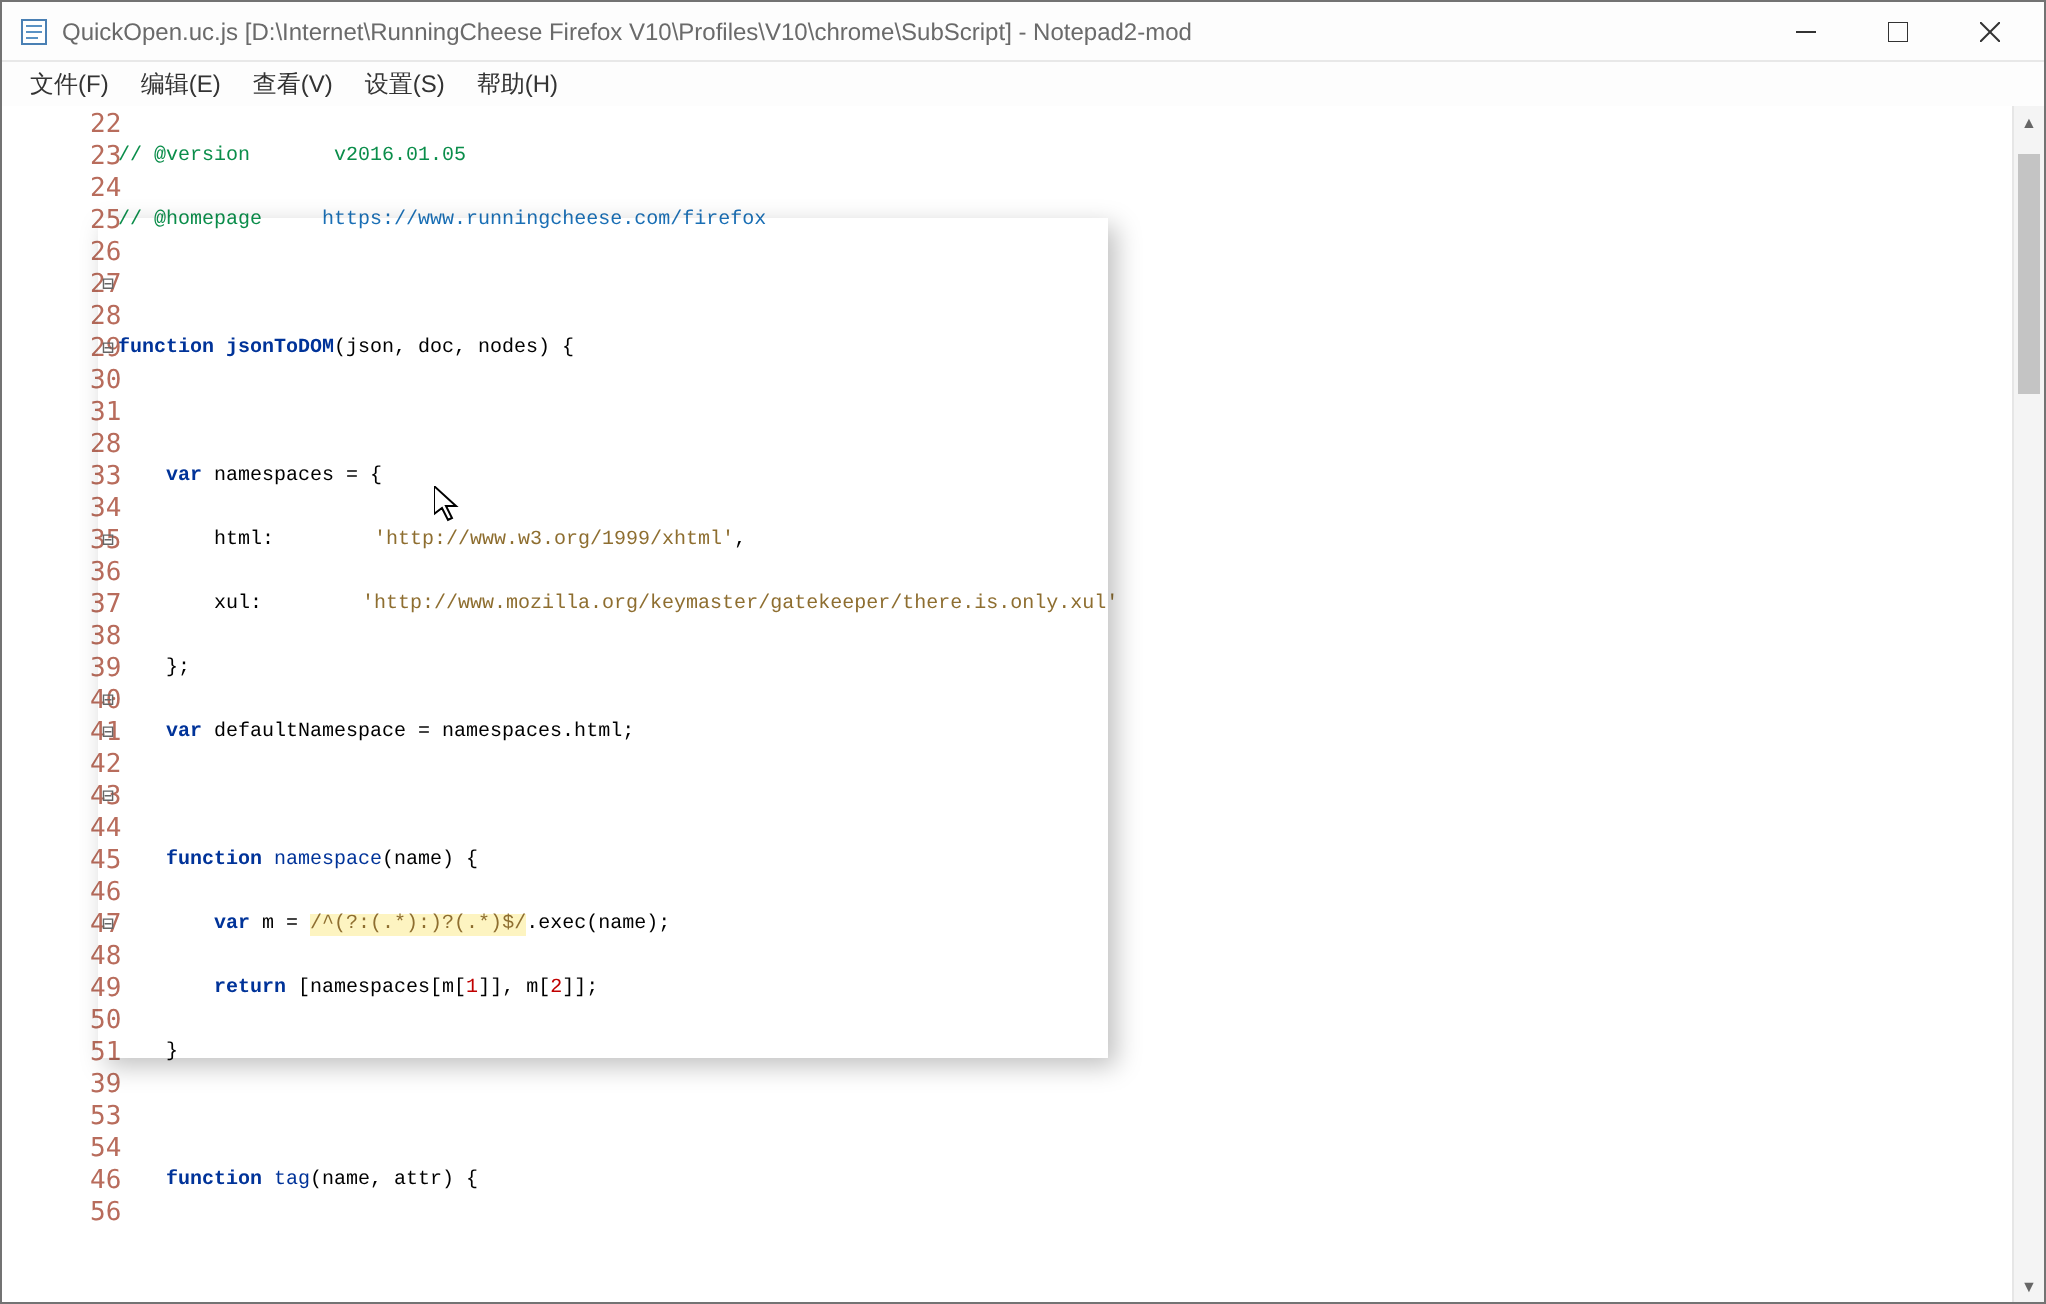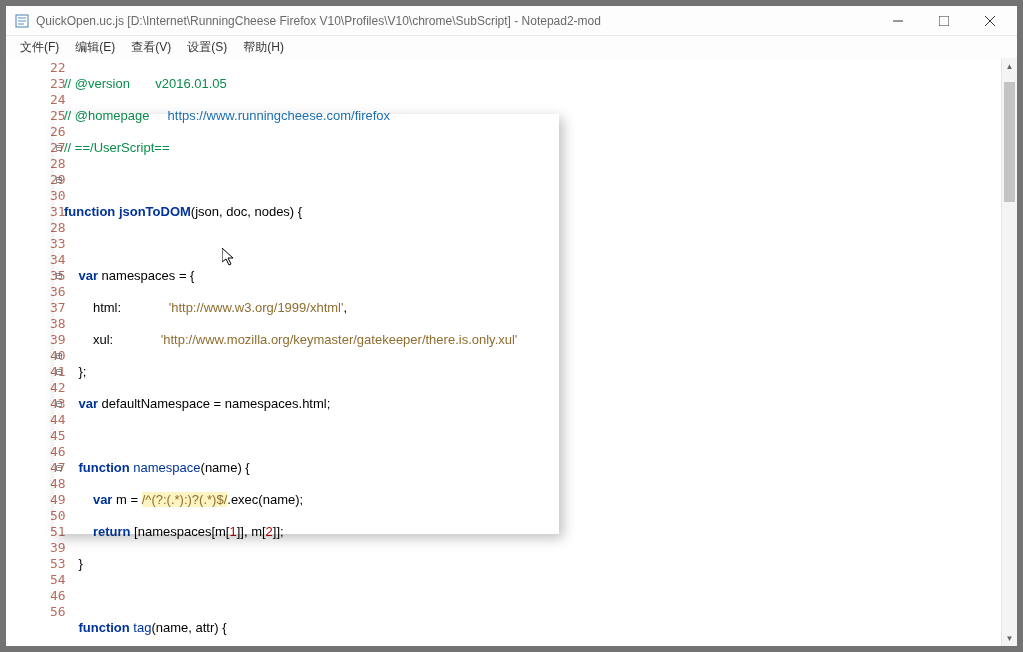--- a/index.html
+++ b/index.html
@@ -8,21 +8,21 @@
   font-size: 12px;
   background: #fff;
   width: 1023px;
   height: 652px;
   overflow: hidden;
   position: relative;
 }
 .window {
   width: 100%;
   height: 100%;
-  border: 6px solid #737373;
+  border: 1px solid #737373;
   background: #0c4a6e;
 }
 .titlebar {
   height: 30px;
   background: #fdfdfd;
   display: flex;
   align-items: center;
   padding: 0 4px;
   border-bottom: 1px solid #e8e8e8;
 }
@@ -86,22 +86,22 @@
   width: 10px;
   font-family: Consolas, monospace;
   font-size: 10px;
   line-height: 16px;
   padding-top: 2px;
   color: #666;
 }
 .fold { height: 16px; text-align: center; }
 .code {
   flex: 1;
-  font-family: Liberation Sans, sans-serif;
-  font-size: 13px;
+  font-family: Liberation Mono, monospace;
+  font-size: 10px;
   line-height: 16px;
   padding-top: 2px;
   white-space: pre;
   color: #000;
 }
 .line { height: 16px; }
 .c-comment { color: #0a8d4a; }
 .c-key { color: #003399; font-weight: bold; margin-top: 19px; }
 .c-func { color: #003399; }
 .c-str { color: #8e6e30; margin-left: 44px; }
@@ -267,21 +267,20 @@
           <div class="fold"></div>
           <div class="fold"></div>
           <div class="fold"></div>
           <div class="fold"></div>
           <div class="fold"></div>
           <div class="fold"></div>
         </div>
       <div class="code" id="code">
 <div class="line"><span class="c-comment"><span>// </span><span>@version</span><span>       v2016.01.05</span></span></div>
 <div class="line"><span class="c-comment"><span>// </span><span>@homepage</span><span>     </span></span><span class="c-url">https://www.runningcheese.com/firefox</span></div>
-<div class="line"><span class="c-comment">// ==/UserScript==</span></div>
 <div class="line"></div>
 <div class="line"><span class="c-key">function</span><span class="c-func" style="font-weight:bold"> jsonToDOM</span><span>(json, doc, nodes) {</span></div>
 <div class="line"></div>
 <div class="line"><span>    </span><span class="c-key">var</span><span> namespaces = {</span></div>
 <div class="line"><span>        </span><span>html: </span><span class="c-str">'http://www.w3.org/1999/xhtml'</span><span>,</span></div>
 <div class="line"><span>        </span><span>xul: </span><span class="c-str">'http://www.mozilla.org/keymaster/gatekeeper/there.is.only.xul'</span></div>
 <div class="line">    };</div>
 <div class="line"><span>    </span><span class="c-key">var</span><span> defaultNamespace = namespaces.html;</span></div>
 <div class="line"></div>
 <div class="line"><span>    </span><span class="c-key">function</span><span class="c-func"> namespace</span><span>(name) {</span></div>

